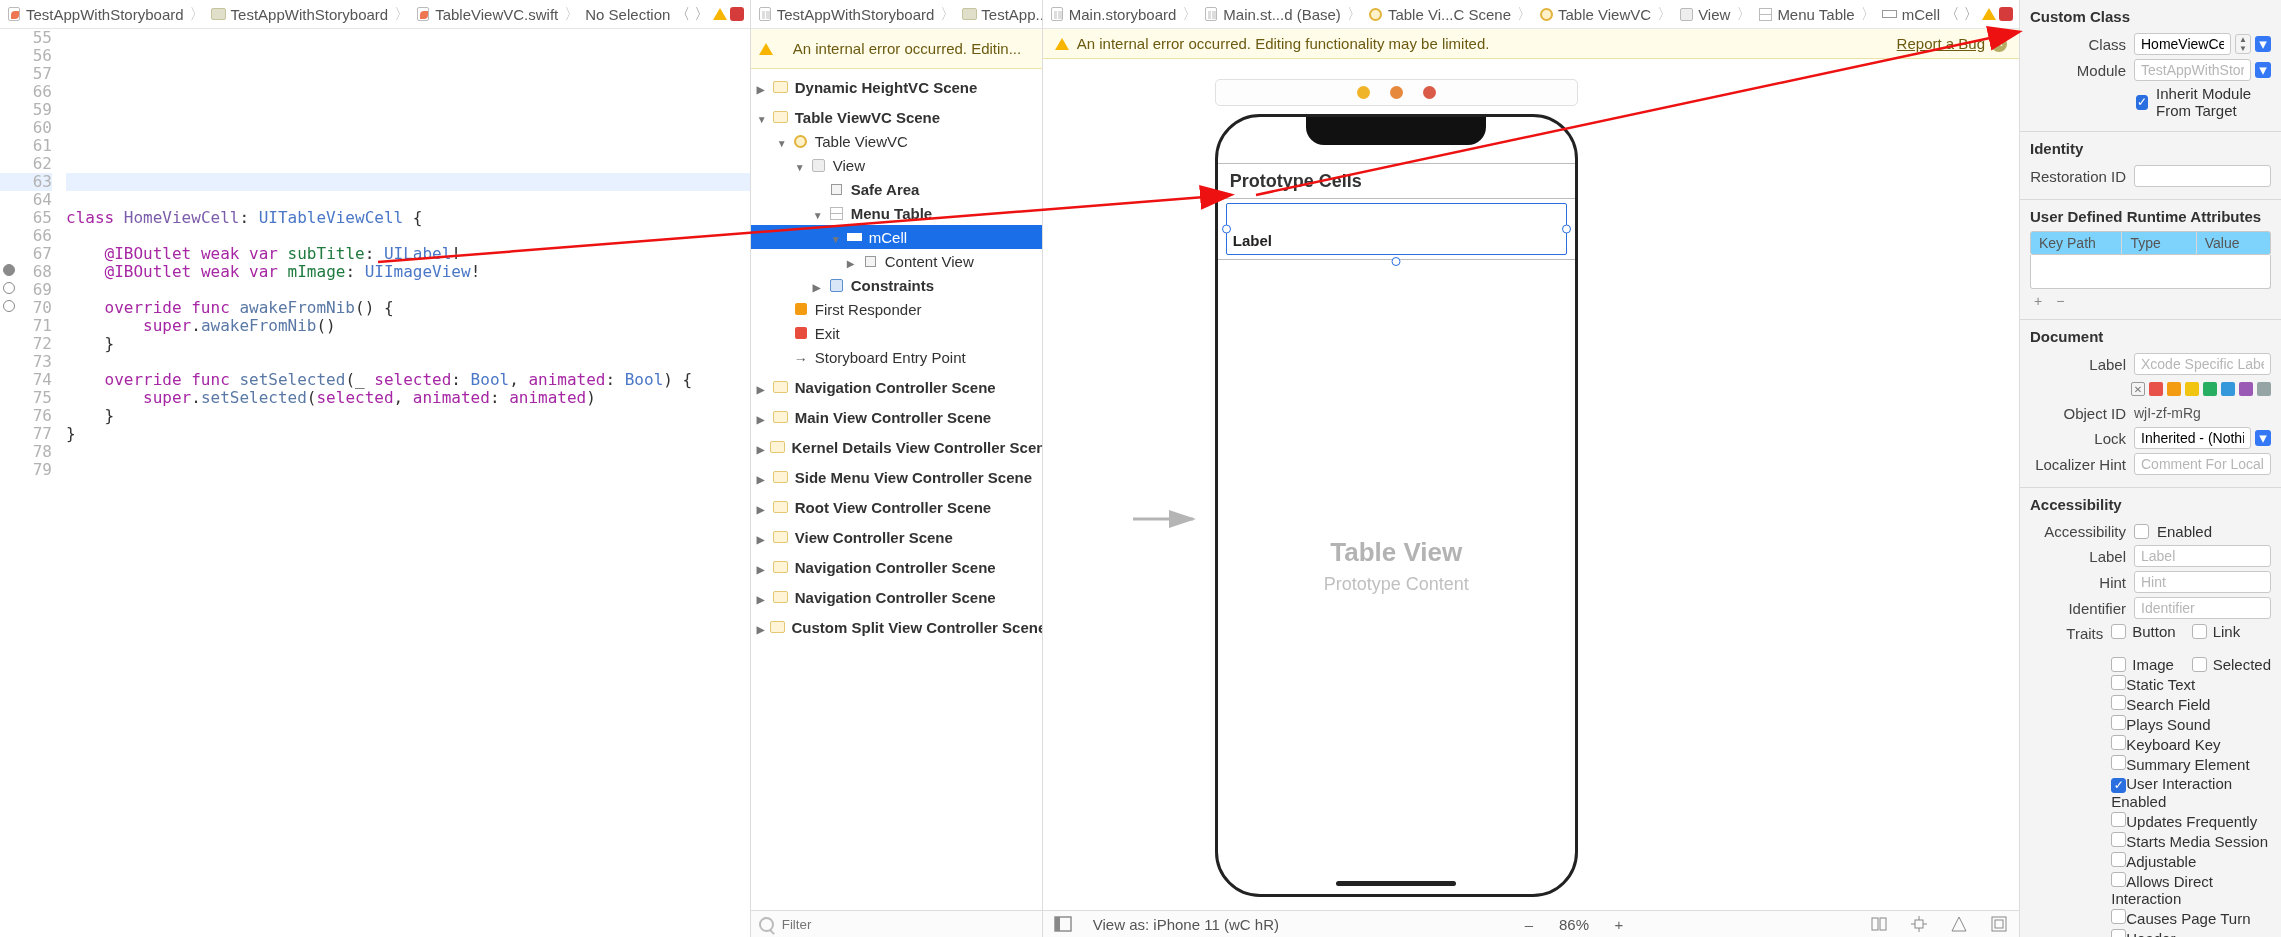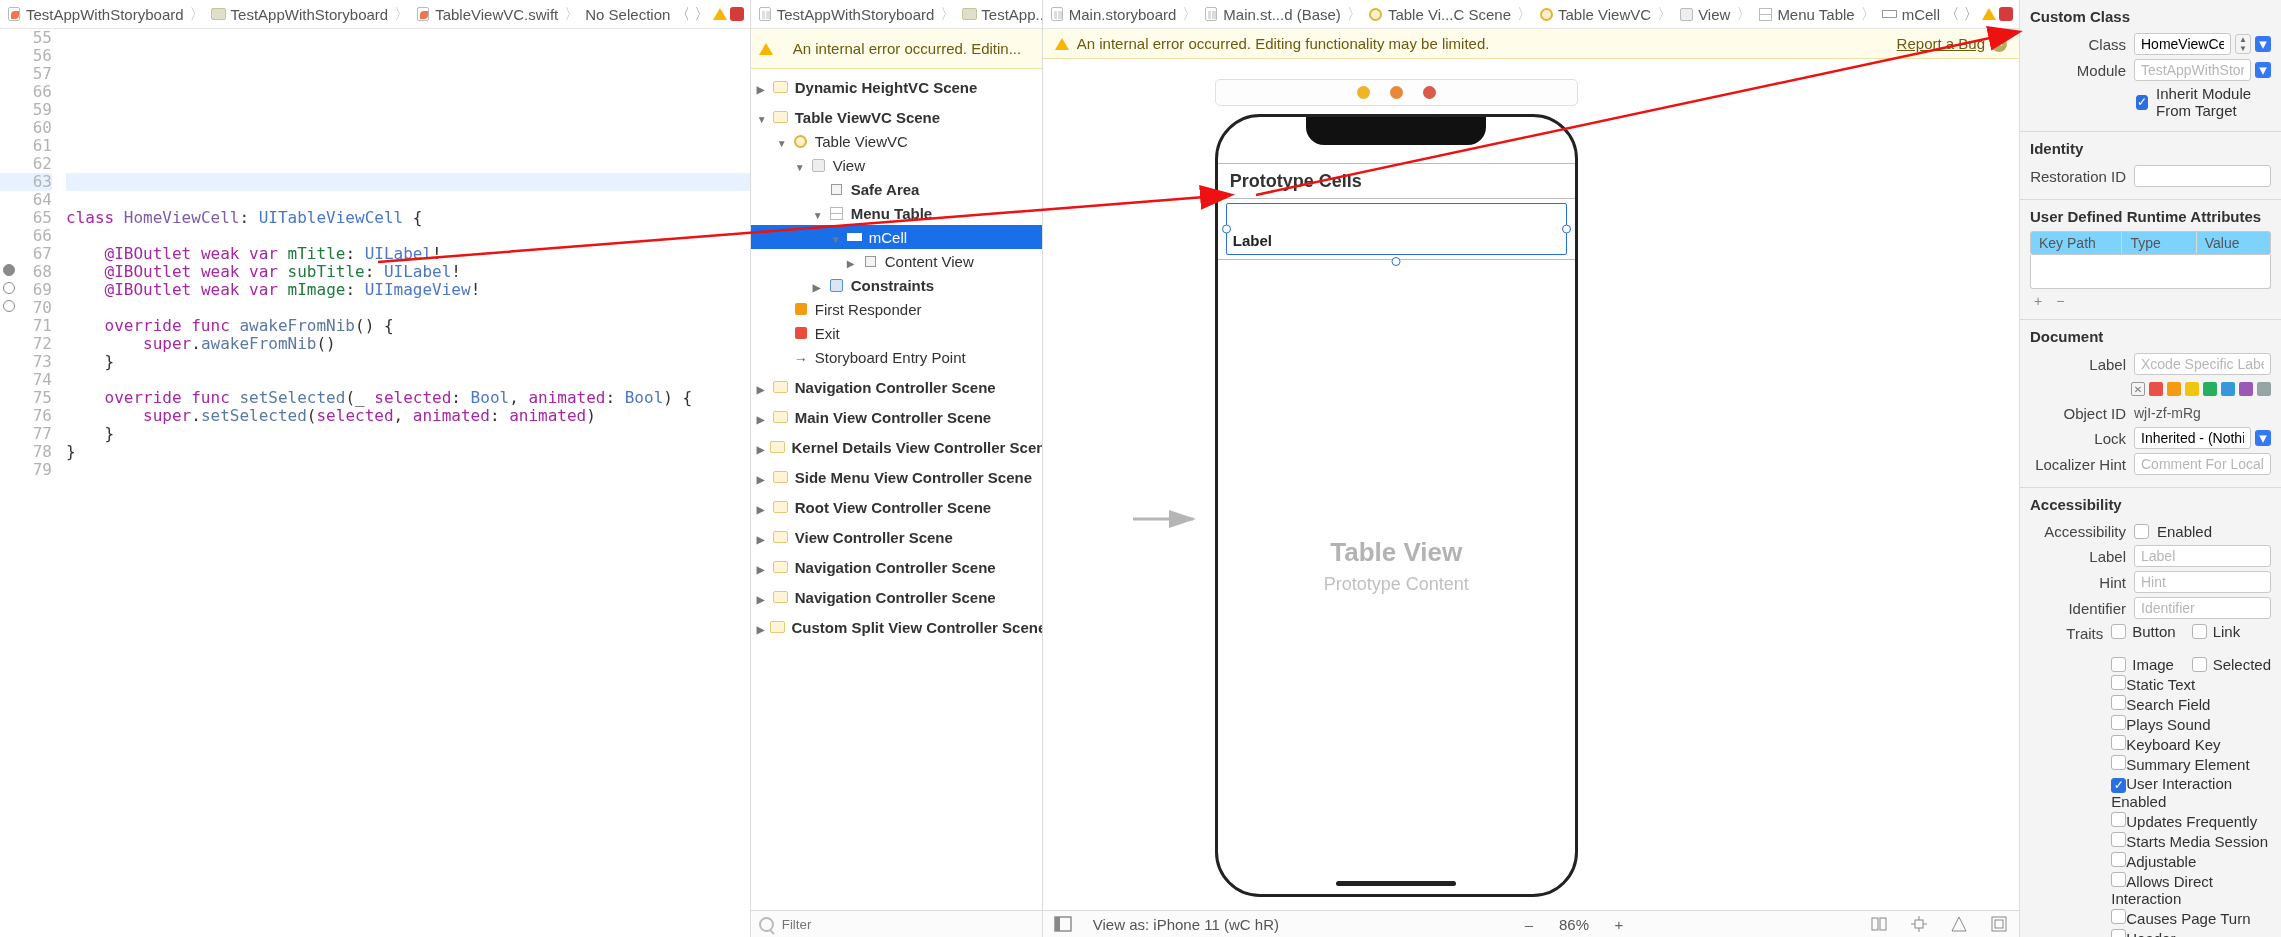--- a/index.html
+++ b/index.html
@@ -370,21 +370,20 @@
           <div class="ln-row">&nbsp;</div>
           <div class="ln-row">&nbsp;</div>
           <div class="ln-row">&nbsp;</div>
           <div class="ln-row">&nbsp;</div>
           <div class="ln-row">&nbsp;</div>
           <div class="ln-row">&nbsp;</div>
           <div class="ln-row hl-row">&nbsp;</div>
           <div class="ln-row">&nbsp;</div>
           <div class="ln-row"><span class="tok-kw">class</span> <span class="tok-type">HomeViewCell</span>: <span class="tok-utype">UITableViewCell</span> {</div>
           <div class="ln-row">&nbsp;</div>
-          <div class="ln-row">&nbsp;&nbsp;&nbsp;&nbsp;<span class="tok-kw">@IBOutlet</span> <span class="tok-kw">weak</span> <span class="tok-kw">var</span> <span class="tok-name">mTitle</span>: <span class="tok-utype">UILabel</span>!</div>
           <div class="ln-row">&nbsp;&nbsp;&nbsp;&nbsp;<span class="tok-kw">@IBOutlet</span> <span class="tok-kw">weak</span> <span class="tok-kw">var</span> <span class="tok-name">subTitle</span>: <span class="tok-utype">UILabel</span>!</div>
           <div class="ln-row">&nbsp;&nbsp;&nbsp;&nbsp;<span class="tok-kw">@IBOutlet</span> <span class="tok-kw">weak</span> <span class="tok-kw">var</span> <span class="tok-name">mImage</span>: <span class="tok-utype">UIImageView</span>!</div>
           <div class="ln-row">&nbsp;</div>
           <div class="ln-row">&nbsp;&nbsp;&nbsp;&nbsp;<span class="tok-kw">override</span> <span class="tok-kw">func</span> <span class="tok-call">awakeFromNib</span>() {</div>
           <div class="ln-row">&nbsp;&nbsp;&nbsp;&nbsp;&nbsp;&nbsp;&nbsp;&nbsp;<span class="tok-kw">super</span>.<span class="tok-call">awakeFromNib</span>()</div>
           <div class="ln-row">&nbsp;&nbsp;&nbsp;&nbsp;}</div>
           <div class="ln-row">&nbsp;</div>
           <div class="ln-row">&nbsp;&nbsp;&nbsp;&nbsp;<span class="tok-kw">override</span> <span class="tok-kw">func</span> <span class="tok-call">setSelected</span>(_ <span class="tok-kw">selected</span>: <span class="tok-utype">Bool</span>, <span class="tok-kw">animated</span>: <span class="tok-utype">Bool</span>) {</div>
           <div class="ln-row">&nbsp;&nbsp;&nbsp;&nbsp;&nbsp;&nbsp;&nbsp;&nbsp;<span class="tok-kw">super</span>.<span class="tok-call">setSelected</span>(<span class="tok-kw">selected</span>, <span class="tok-kw">animated</span>: <span class="tok-kw">animated</span>)</div>
           <div class="ln-row">&nbsp;&nbsp;&nbsp;&nbsp;}</div>

